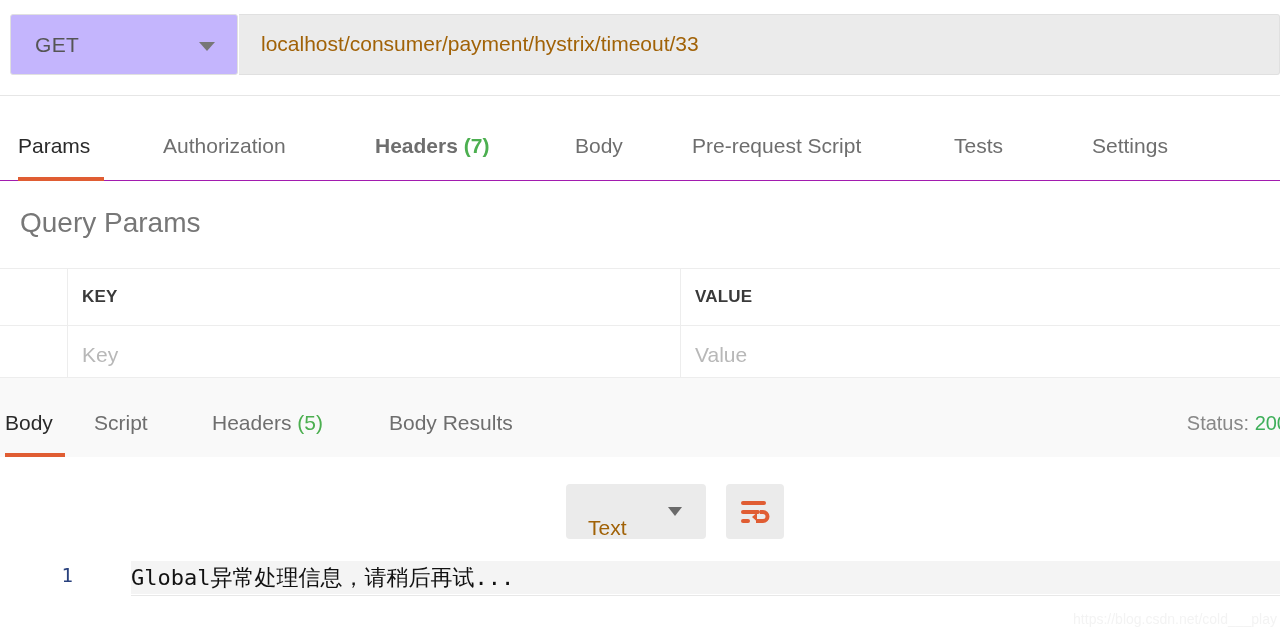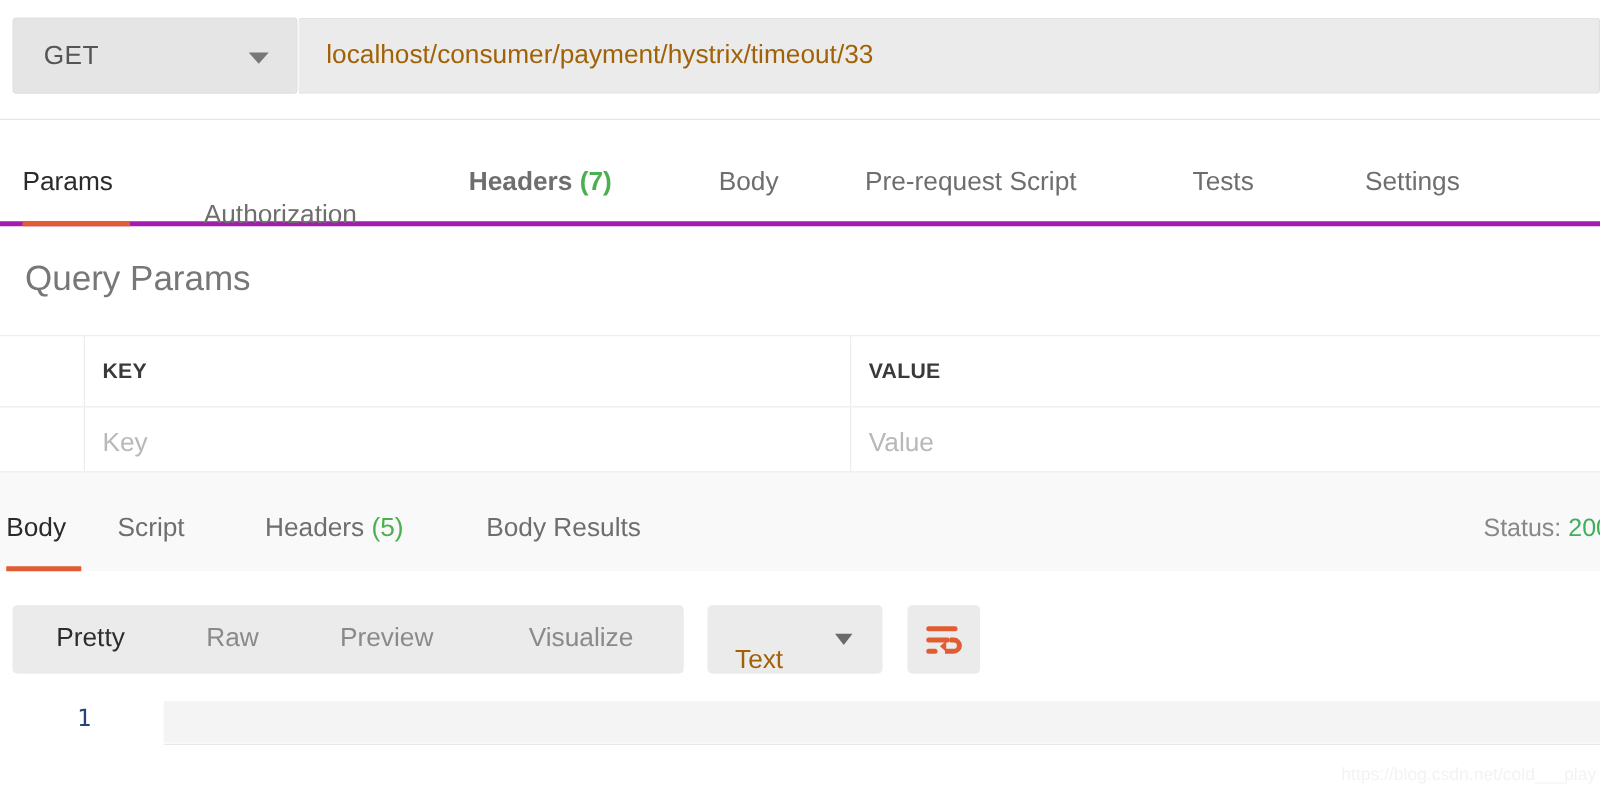--- a/index.html
+++ b/index.html
@@ -12,21 +12,21 @@
 
   
   .urlbar {
     position: absolute; left: 0; top: 0; width: 1280px; height: 96px;
     background: #ffffff;
     border-bottom: 1px solid #e6e6e6;
   }
   .method-select {
     position: absolute; left: 10px; top: 14px;
     width: 228px; height: 61px;
-    background: #e5e5e5;
+    background: #c4b5fd;
     border: 1px solid #e0e0e0;
     border-radius: 3px;
   }
   .method-label {
     position: absolute; left: 24px; top: 18px;
     font-size: 21px; color: #555555; letter-spacing: .3px;
   }
   .method-caret {
     position: absolute; right: 22px; top: 27px;
     width: 0; height: 0;
@@ -44,21 +44,21 @@
   }
   .url-text {
     position: absolute; left: 22px; top: 17px;
     font-size: 21px; color: #a16207; white-space: nowrap;
   }
 
   
   .req-tabs {
     position: absolute; left: 0; top: 96px; width: 1280px; height: 85px;
     background: #ffffff;
-    border-bottom: 4px solid #a21caf;
+    border-bottom: 1px solid #a21caf;
   }
   .tabrow { position: absolute; left: 0; top: 0; height: 85px; }
   .tab {
     position: absolute; top: 38px;
     font-size: 21px; color: #6e6e6e; white-space: nowrap;
     cursor: pointer;
   }
   .tab.active { color: #2a2a2a; }
   .tab .count { color: #4caf50; }
   .tab-underline {
@@ -189,21 +189,21 @@
     <span class="method-caret"></span>
   </div>
   <div class="url-field">
     <span class="url-text">localhost/consumer/payment/hystrix/timeout/33</span>
   </div>
 </div>
 
 <div class="req-tabs">
   <div class="tabrow" id="req-tabrow">
       <div class="tab active" style="left: 18px;"><span>Params</span></div>
-      <div class="tab" style="left: 163px; margin-top: 26px;"><span>Authorization</span></div>
+      <div class="tab" style="left: 163px;"><span>Authorization</span></div>
       <div class="tab" style="left: 375px; font-weight: bold;"><span>Headers</span><span class="count"> (7)</span></div>
       <div class="tab" style="left: 575px;"><span>Body</span></div>
       <div class="tab" style="left: 692px;"><span>Pre-request Script</span></div>
       <div class="tab" style="left: 954px;"><span>Tests</span></div>
       <div class="tab" style="left: 1092px;"><span>Settings</span></div>
     </div>
 <div class="tab-underline" style="left: 18px; width: 86px;"></div>
   </div>
 
 <div class="qp-title">Query Params</div>
@@ -237,42 +237,37 @@
       <div class="tab" style="left: 389px;"><span>Body Results</span></div>
     </div>
   <div class="status-wrap" style="right: -8px;">
     <span class="status-lbl">Status:</span>
     <span class="status-val">200</span>
   </div>
 <div class="tab-underline" style="left: 5px; width: 60px;"></div>
   </div>
 
 <div class="body-toolbar">
-  <div class="seg" id="view-modes">
-      <div class="seg-item active" style="left: 35px;">Pretty</div>
-      <div class="seg-item" style="left: 155px;">Raw</div>
-      <div class="seg-item" style="left: 262px;">Preview</div>
-      <div class="seg-item" style="left: 413px;">Visualize</div>
-    </div>
   <div class="fmt-select">
     <span class="fmt-label">Text</span>
     <span class="fmt-caret"></span>
   </div>
   <div class="wrap-btn">
     <svg width="30" height="26" viewBox="0 0 30 26">
       <rect x="1" y="2" width="25" height="4" rx="2" fill="#e05d33"></rect>
       <rect x="1" y="11" width="19" height="4" rx="2" fill="#e05d33"></rect>
       <path d="M20 13 h3 a4.5 4.5 0 0 1 0 9 h-7" stroke="#e05d33" stroke-width="4" fill="none"></path>
       <path d="M17 18 l-5 4.5 l5 4.5 z" fill="#e05d33" transform="translate(0,-4.5)"></path>
       <rect x="1" y="20" width="9" height="4" rx="2" fill="#e05d33"></rect>
     </svg>
   </div>
 </div>
 
 <div class="code-area">
   <div class="gutter">
     <span class="lineno">1</span>
   </div>
   <div class="code-line"></div>
+  <div class="code-text">Global异常处理信息，请稍后再试...</div>
 </div>
 <div class="code-underline"></div>
 
 <div class="watermark">https://blog.csdn.net/cold___play</div>
 
 </body></html>

